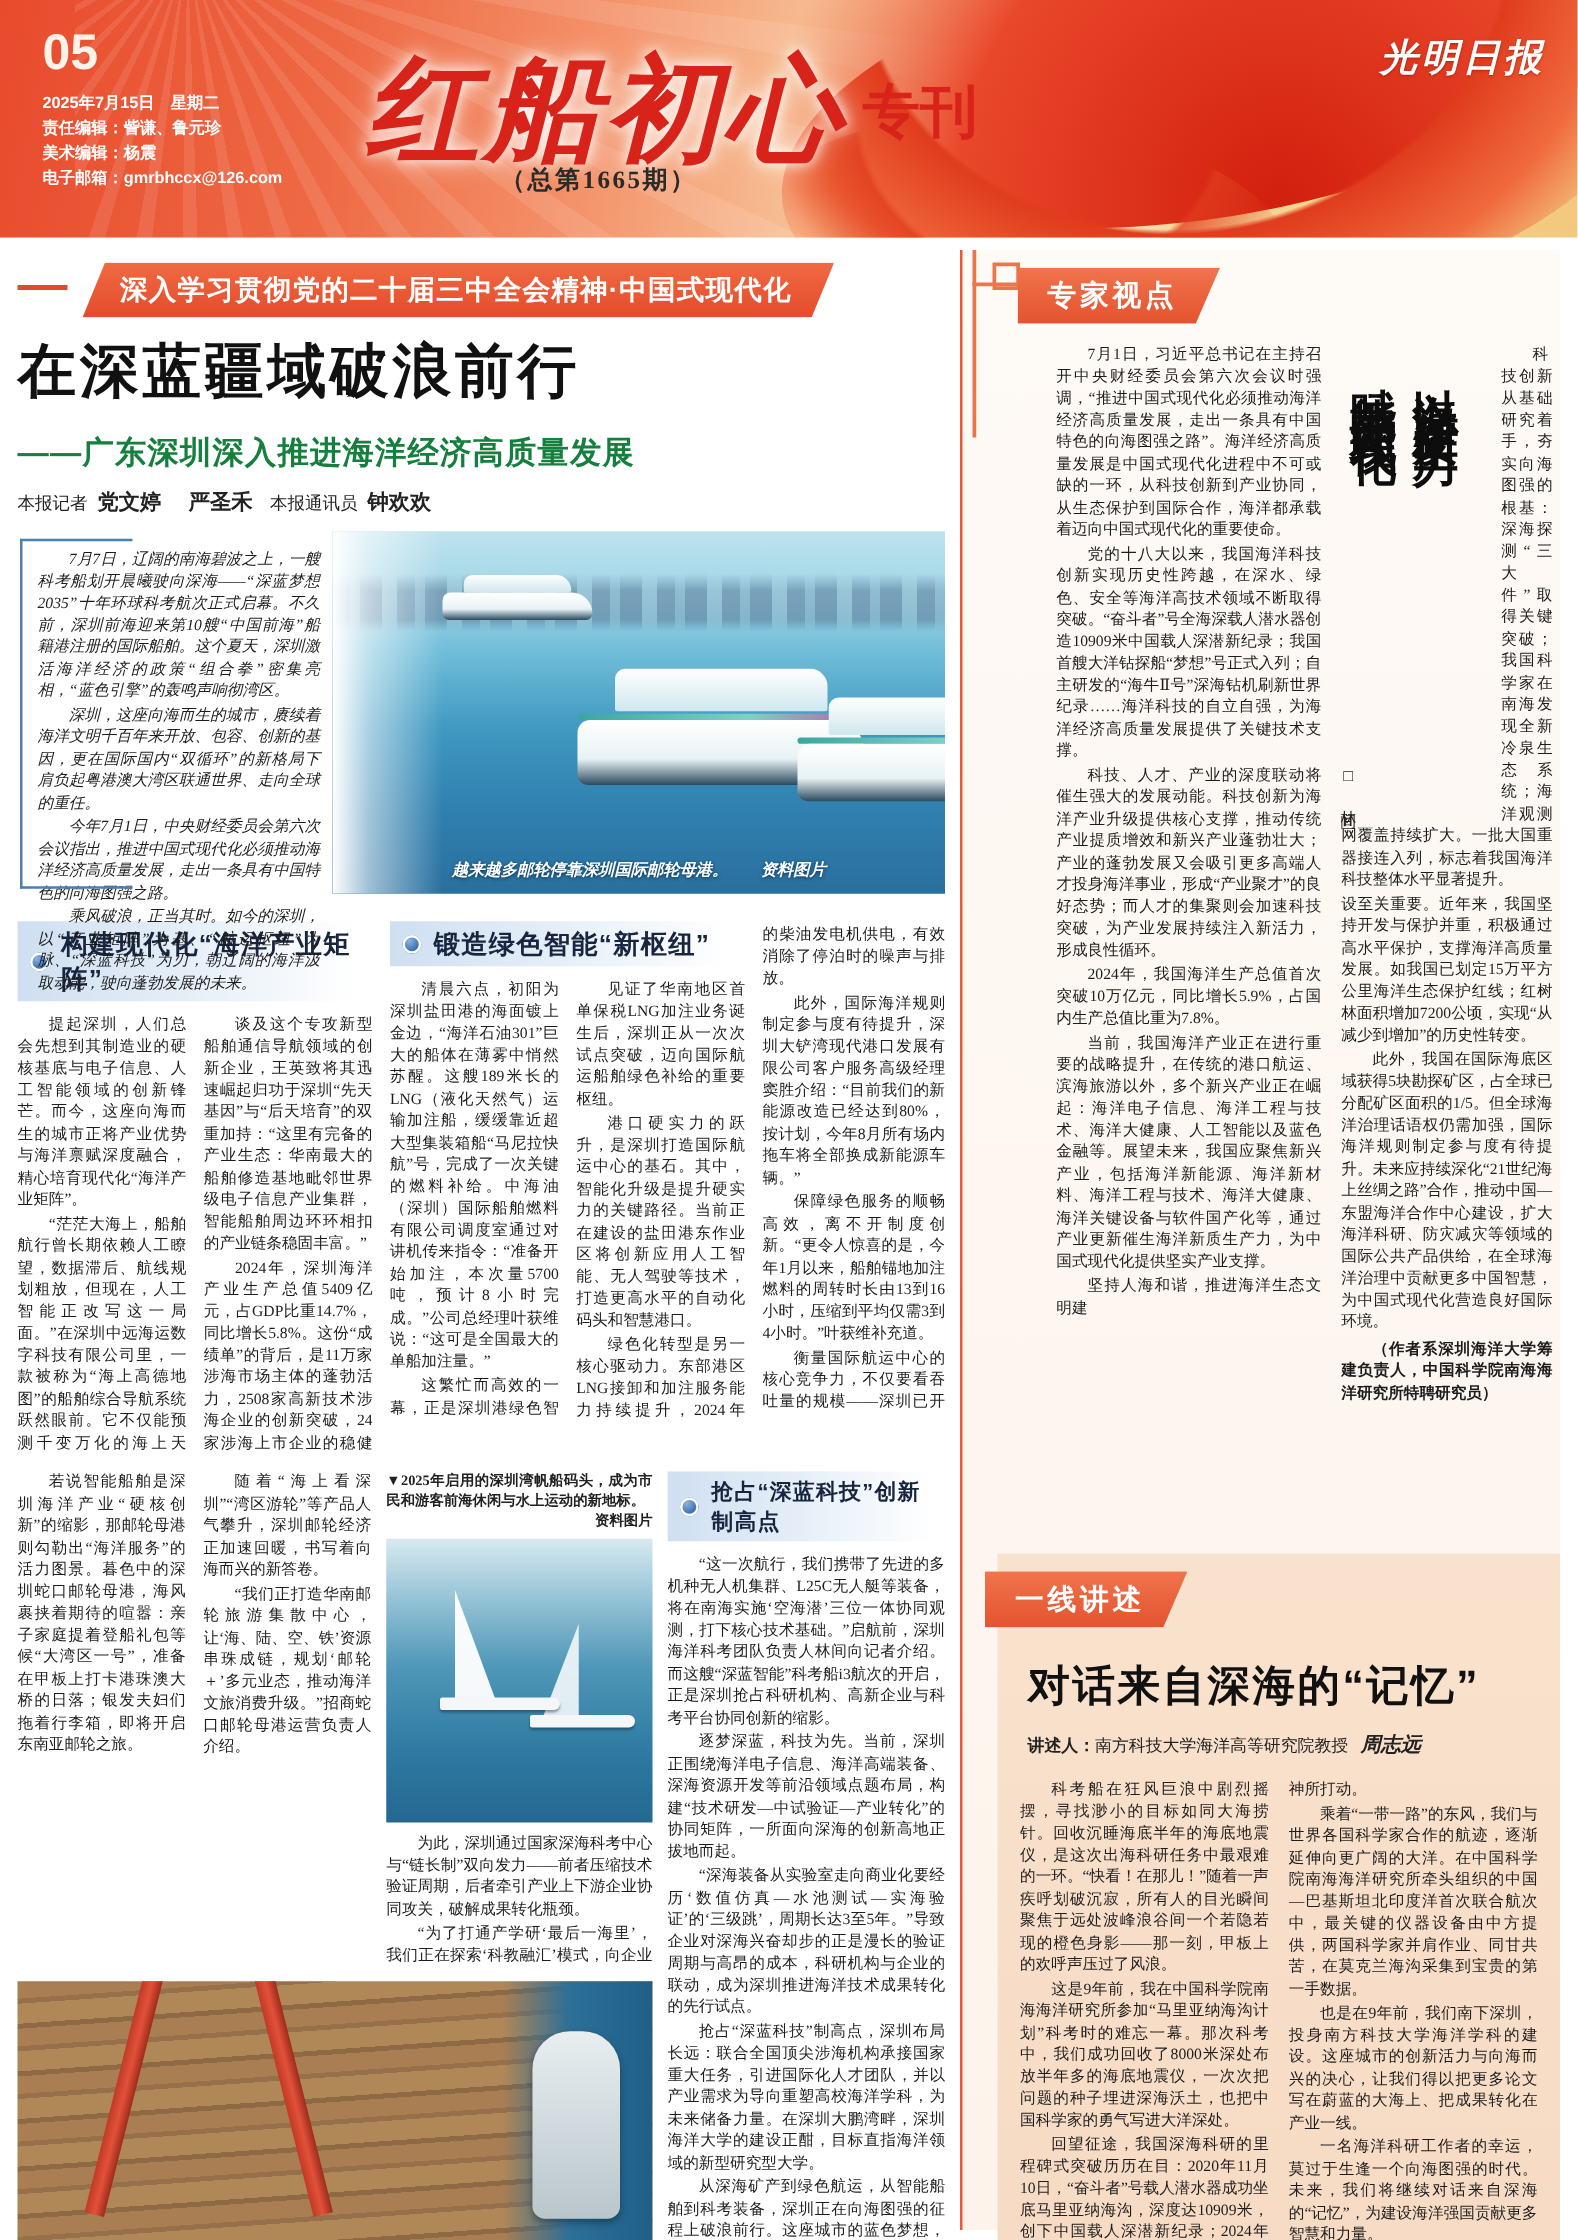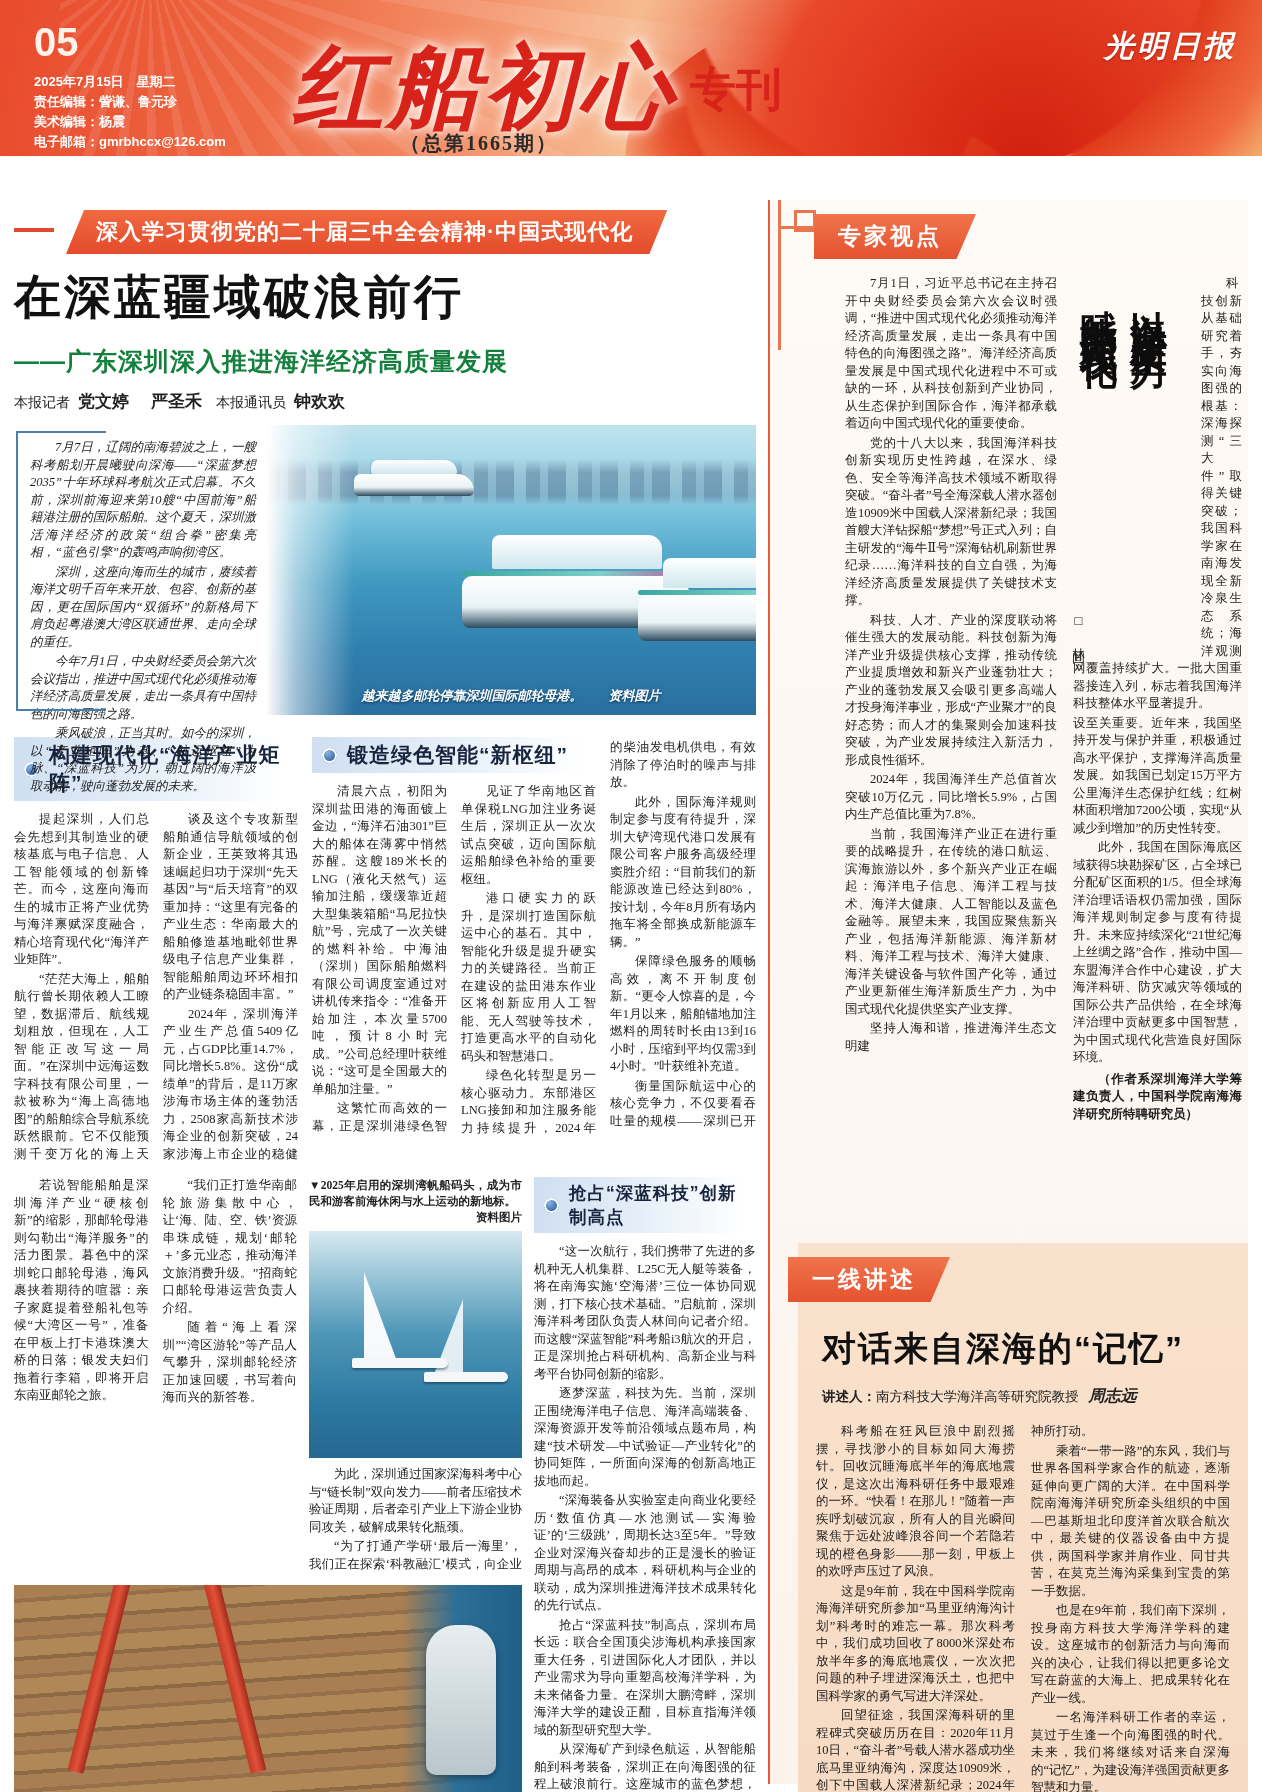--- a/index.html
+++ b/index.html
@@ -3,21 +3,21 @@
 <meta charset="utf-8">
 <style>
   * { margin:0; padding:0; box-sizing:border-box; }
   html,body { background:#ffffff; }
   body {
     width:1262px; height:1792px; position:relative; overflow:hidden;
     font-family:"Liberation Serif","DejaVu Serif",serif; color:#1c1c1c;
   }
   
   .masthead-band{
-    position:relative; height:156px; overflow:hidden;
+    position:relative; height:190px; overflow:hidden;
     background:linear-gradient(100deg,#e84a2c 0%,#ee6a44 22%,#f4936b 38%,#f9e2b4 62%,#f6d392 82%,#f3c87e 100%);
   }
   .ray{ position:absolute; top:-40px; left:60px; width:900px; height:260px;
     background:repeating-conic-gradient(from 250deg at 10% 0%,rgba(255,255,255,.14) 0deg 3deg,transparent 3deg 9deg); opacity:.7;}
   .ribbon{ position:absolute; border-radius:50%; }
   .ribbon.r1{ width:820px; height:420px; right:-130px; top:-250px;
     background:radial-gradient(ellipse at 50% 100%, #d21f0e 0%, #e9482a 45%, transparent 71%); transform:rotate(-12deg); }
   .ribbon.r2{ width:700px; height:300px; right:-60px; top:-40px;
     background:radial-gradient(ellipse at 50% 0%, transparent 52%, #e03c1d 53%, #f06a3e 70%, transparent 84%); transform:rotate(-9deg); }
   .ribbon.r3{ width:420px; height:180px; right:230px; top:96px;
@@ -261,22 +261,22 @@
     </div>
 
     <div class="band-b">
       <div class="bb-left">
         <div class="bb-left-top">
           <div class="s1cont art">
             <div class="coln">
               <p>若说智能船舶是深圳海洋产业“硬核创新”的缩影，那邮轮母港则勾勒出“海洋服务”的活力图景。暮色中的深圳蛇口邮轮母港，海风裹挟着期待的喧嚣：亲子家庭提着登船礼包等候“大湾区一号”，准备在甲板上打卡港珠澳大桥的日落；银发夫妇们拖着行李箱，即将开启东南亚邮轮之旅。</p>
             </div>
             <div class="coln">
+              <p>随着“海上看深圳”“湾区游轮”等产品人气攀升，深圳邮轮经济正加速回暖，书写着向海而兴的新答卷。</p>
               <p>“我们正打造华南邮轮旅游集散中心，让‘海、陆、空、铁’资源串珠成链，规划‘邮轮＋’多元业态，推动海洋文旅消费升级。”招商蛇口邮轮母港运营负责人介绍。</p>
-              <p>随着“海上看深圳”“湾区游轮”等产品人气攀升，深圳邮轮经济正加速回暖，书写着向海而兴的新答卷。</p>
             </div>
           </div>
           <div class="midstack">
             <div class="sail-cap">
               <span>▼2025年启用的深圳湾帆船码头，成为市民和游客前海休闲与水上运动的新地标。</span>
               <span class="credit">资料图片</span>
             </div>
             <div class="sail-photo">
               <div class="sail sb1">
                   <div class="tri"></div>

